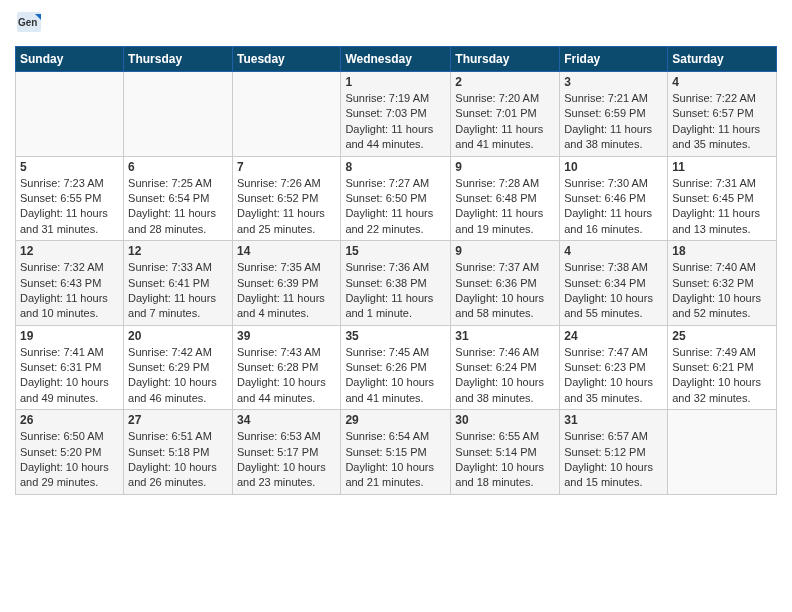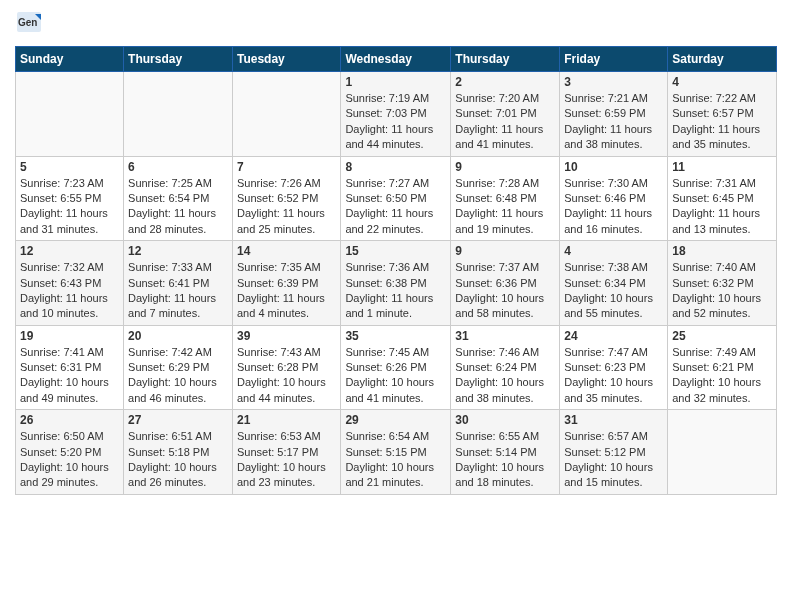--- a/index.html
+++ b/index.html
@@ -233,21 +233,21 @@
         <tr>
           <td>
             <span class="day-number">26</span>
             <div class="day-info">Sunrise: 6:50 AM<br>Sunset: 5:20 PM<br>Daylight: 10 hours and 29 minutes.</div>
           </td>
           <td>
             <span class="day-number">27</span>
             <div class="day-info">Sunrise: 6:51 AM<br>Sunset: 5:18 PM<br>Daylight: 10 hours and 26 minutes.</div>
           </td>
           <td>
-            <span class="day-number">21</span>
+            <span class="day-number">34</span>
             <div class="day-info">Sunrise: 6:53 AM<br>Sunset: 5:17 PM<br>Daylight: 10 hours and 23 minutes.</div>
           </td>
           <td>
             <span class="day-number">29</span>
             <div class="day-info">Sunrise: 6:54 AM<br>Sunset: 5:15 PM<br>Daylight: 10 hours and 21 minutes.</div>
           </td>
           <td>
             <span class="day-number">30</span>
             <div class="day-info">Sunrise: 6:55 AM<br>Sunset: 5:14 PM<br>Daylight: 10 hours and 18 minutes.</div>
           </td>

